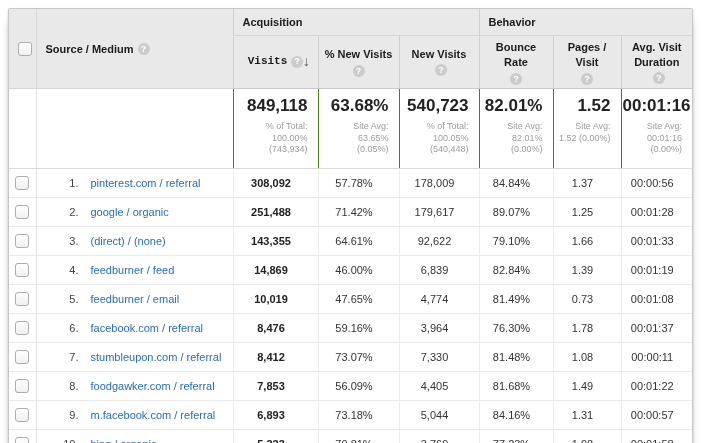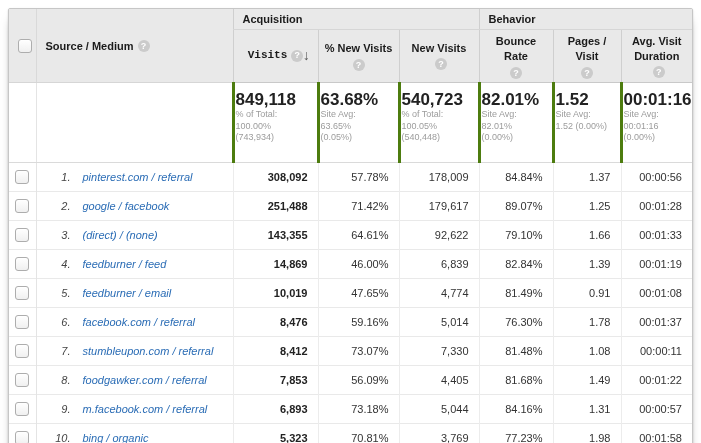--- a/index.html
+++ b/index.html
@@ -14,21 +14,21 @@
     box-shadow:0 1px 2px rgba(0,0,0,.18), 0 8px 10px -5px rgba(0,0,0,.5);
     box-sizing:border-box;
   }
   table{border-collapse:collapse;table-layout:fixed;width:683px;font-size:11px;color:#444;}
   col.c-cb{width:27px;} col.c-dim{width:197px;} col.c-visits{width:85px;}
   col.c-pctnew{width:81px;} col.c-newv{width:80px;} col.c-bounce{width:74px;}
   col.c-pages{width:68px;} col.c-dur{width:71px;}
 
   
   thead th{background:#e9e9e9;font-weight:bold;color:#1b1b1b;vertical-align:middle;}
-  tr.group-row th{height:20px;text-align:left;padding:0 0 0 9px;border-bottom:1px solid #d6d6d6;}
+  tr.group-row th{height:26px;text-align:left;padding:0 0 0 9px;border-bottom:1px solid #d6d6d6;}
   th.group-th{border-left:1px solid #cfcfcf;}
   th.cb-th,th.dim-th{border-bottom:1px solid #c9c9c9;}
   th.dim-th{border-left:1px solid #d9d9d9;text-align:center;text-decoration:underline;}
   tr.metric-row th{height:52px;text-align:center;border-left:1px solid #cfcfcf;border-bottom:1px solid #c9c9c9;line-height:15px;padding:0 6px;}
   th.visits-th{position:relative;font-family:Liberation Mono, monospace;}
   .sort-arrow{position:absolute;right:7px;top:50%;transform:translateY(-50%);color:#555;font-size:14px;font-weight:normal;cursor:pointer;}
   .help{
     display:inline-block;width:12px;height:12px;border-radius:50%;
     background:#cbcbcb;color:#fff;font-size:9px;line-height:12px;text-align:center;
     font-weight:bold;vertical-align:middle;margin-left:4px;cursor:pointer;flex:0 0 auto;
@@ -41,32 +41,32 @@
     display:inline-block;width:12px;height:12px;border:1px solid #adadad;border-radius:3px;
     background:linear-gradient(#ffffff,#f0f0f0);box-shadow:inset 0 1px 0 #fff;
     vertical-align:middle;cursor:pointer;
   }
   th.cb-th{text-align:center;}
 
   
   tr.summary-row td{height:71px;vertical-align:top;padding-top:7px;background:#fff;border-bottom:1px solid #dadada;}
   td.sum-cb{background:#f2f2f2;border-right:1px solid #e4e4e4;}
   td.sum-dim{background:#fafafa;}
-  td.sum-cell{text-align:left;padding-right:10px;border-left:3px solid #4d7c0f;}
+  td.sum-cell{text-align:right;padding-right:10px;border-left:1px solid #4d7c0f;}
   .big{font-size:17px;font-weight:bold;color:#222;line-height:19px;}
-  .sub{margin-top:0;}
+  .sub{margin-top:6px;}
   .sub div{font-size:9px;color:#9c9c9c;line-height:11.5px;}
 
   
   tr.data-row td{height:26px;border-top:1px solid #e9e9e9;background:#fff;}
   td.cb-cell{background:#f4f4f4;border-right:1px solid #e4e4e4;text-align:center;}
-  td.dim-cell{padding-left:8px;white-space:nowrap;overflow:hidden;font-style:italic;}
+  td.dim-cell{padding-left:16px;white-space:nowrap;overflow:hidden;}
   .rank{display:inline-block;width:26px;text-align:right;margin-right:12px;color:#444;}
   .dim-link{color:#2a6cb5;text-decoration:none;cursor:pointer;}
-  td.num-cell{text-align:right;padding-right:10px;border-left:1px solid #ececec;color:#333;}
+  td.num-cell{text-align:center;padding-right:10px;border-left:1px solid #ececec;color:#333;}
   td.num-cell.visits{font-weight:bold;color:#222;}
 </style>
 </head>
 <body>
 
 <div class="frame">
   <table>
     <colgroup>
       <col class="c-cb">
         <col class="c-dim">
@@ -176,21 +176,21 @@
           <td class="dim-cell"><span class="rank">1.</span><a class="dim-link">pinterest.com / referral</a></td>
           <td class="num-cell visits">308,092</td>
           <td class="num-cell">57.78%</td>
           <td class="num-cell">178,009</td>
           <td class="num-cell">84.84%</td>
           <td class="num-cell">1.37</td>
           <td class="num-cell">00:00:56</td>
         </tr>
         <tr class="data-row">
           <td class="cb-cell"><span class="checkbox"></span></td>
-          <td class="dim-cell"><span class="rank">2.</span><a class="dim-link">google / facebook</a></td>
+          <td class="dim-cell"><span class="rank">2.</span><a class="dim-link">google / organic</a></td>
           <td class="num-cell visits">251,488</td>
           <td class="num-cell">71.42%</td>
           <td class="num-cell">179,617</td>
           <td class="num-cell">89.07%</td>
           <td class="num-cell">1.25</td>
           <td class="num-cell">00:01:28</td>
         </tr>
         <tr class="data-row">
           <td class="cb-cell"><span class="checkbox"></span></td>
           <td class="dim-cell"><span class="rank">3.</span><a class="dim-link">(direct) / (none)</a></td>
@@ -211,29 +211,29 @@
           <td class="num-cell">1.39</td>
           <td class="num-cell">00:01:19</td>
         </tr>
         <tr class="data-row">
           <td class="cb-cell"><span class="checkbox"></span></td>
           <td class="dim-cell"><span class="rank">5.</span><a class="dim-link">feedburner / email</a></td>
           <td class="num-cell visits">10,019</td>
           <td class="num-cell">47.65%</td>
           <td class="num-cell">4,774</td>
           <td class="num-cell">81.49%</td>
-          <td class="num-cell">0.91</td>
+          <td class="num-cell">0.73</td>
           <td class="num-cell">00:01:08</td>
         </tr>
         <tr class="data-row">
           <td class="cb-cell"><span class="checkbox"></span></td>
           <td class="dim-cell"><span class="rank">6.</span><a class="dim-link">facebook.com / referral</a></td>
           <td class="num-cell visits">8,476</td>
           <td class="num-cell">59.16%</td>
-          <td class="num-cell">5,014</td>
+          <td class="num-cell">3,964</td>
           <td class="num-cell">76.30%</td>
           <td class="num-cell">1.78</td>
           <td class="num-cell">00:01:37</td>
         </tr>
         <tr class="data-row">
           <td class="cb-cell"><span class="checkbox"></span></td>
           <td class="dim-cell"><span class="rank">7.</span><a class="dim-link">stumbleupon.com / referral</a></td>
           <td class="num-cell visits">8,412</td>
           <td class="num-cell">73.07%</td>
           <td class="num-cell">7,330</td>

